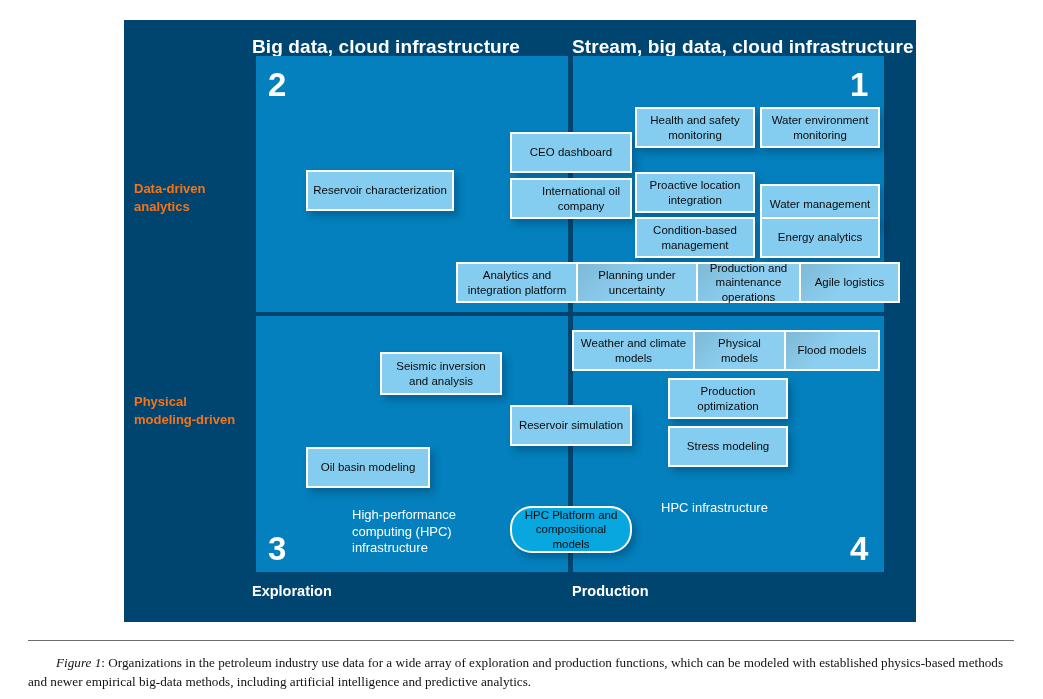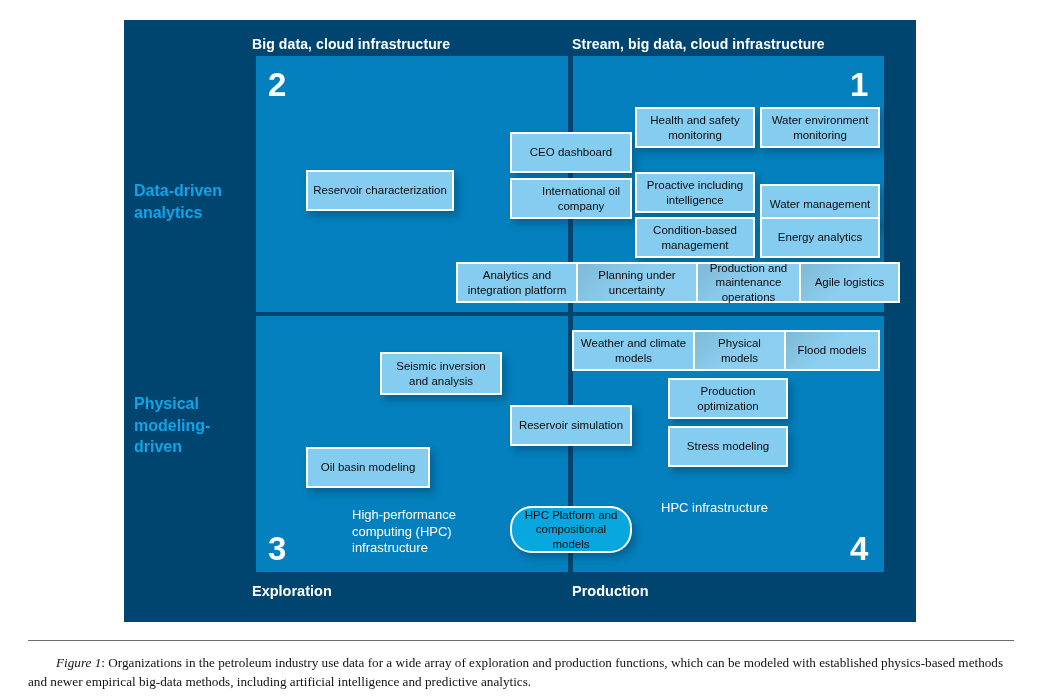--- a/index.html
+++ b/index.html
@@ -16,21 +16,21 @@
     position:absolute;
     left:124px; top:20px;
     width:792px; height:602px;
     background:#004570;
   }
 
   
   .col-header{
     position:absolute;
     color:#ffffff;
-    font-size:14px;
+    font-size:19px;
     font-weight:bold;
     letter-spacing:.1px;
     white-space:nowrap;
   }
   #col-header-left{ left:128px; top:16px; }
   #col-header-right{ left:448px; top:16px; }
 
   
   .axis-label{
     position:absolute;
@@ -38,22 +38,22 @@
     font-size:14.5px;
     font-weight:bold;
     white-space:nowrap;
   }
   #axis-label-exploration{ left:128px; top:563px; }
   #axis-label-production{ left:448px; top:563px; }
 
   
   .row-label{
     position:absolute;
-    color:#0ea5e9;
-    font-size:16px;
+    color:#f97316;
+    font-size:13px;
     font-weight:bold;
     line-height:1.35;
     width:115px;
   }
   #row-label-top{ left:10px; top:160px; }
   #row-label-bottom{ left:10px; top:373px; }
 
   
   #quadrant-grid{
     position:absolute;
@@ -188,21 +188,21 @@
   <div class="plain-label" style="left:537px; top:480px; width:160px;">HPC infrastructure</div>
 
   <div class="node" style="left:182px; top:150px; width:148px; height:41px;">Reservoir characterization</div>
 
   <div class="node" style="left:386px; top:112px; width:122px; height:41px;">CEO dashboard</div>
   <div class="node" style="left:386px; top:158px; width:122px; height:41px;padding-left:24px;">International oil company</div>
 
   <div class="node" style="left:511px; top:87px; width:120px; height:41px;">Health and safety monitoring</div>
   <div class="node" style="left:636px; top:87px; width:120px; height:41px;">Water environment monitoring</div>
 
-  <div class="node" style="left:511px; top:152px; width:120px; height:41px;">Proactive including intelligence</div>
+  <div class="node" style="left:511px; top:152px; width:120px; height:41px;">Proactive location integration</div>
   <div class="node" style="left:636px; top:152px; width:120px; height:41px;margin-top:12px;">Water management</div>
 
   <div class="node" style="left:511px; top:197px; width:120px; height:41px;">Condition-based management</div>
   <div class="node" style="left:636px; top:197px; width:120px; height:41px;">Energy analytics</div>
 
   <div class="node flat" style="left:332px; top:242px; width:122px; height:41px;">Analytics and integration platform</div>
   <div class="node shaded" style="left:452px; top:242px; width:122px; height:41px;">Planning under uncertainty</div>
   <div class="node shaded" style="left:572px; top:242px; width:105px; height:41px;">Production and maintenance operations</div>
   <div class="node shaded" style="left:675px; top:242px; width:101px; height:41px;">Agile logistics</div>
 

